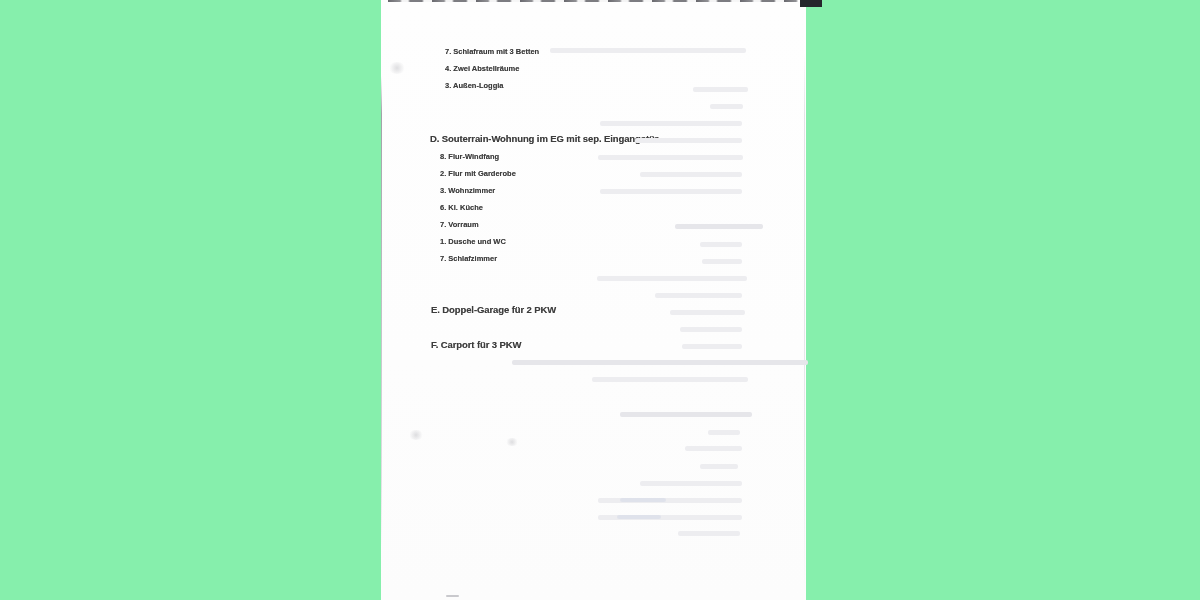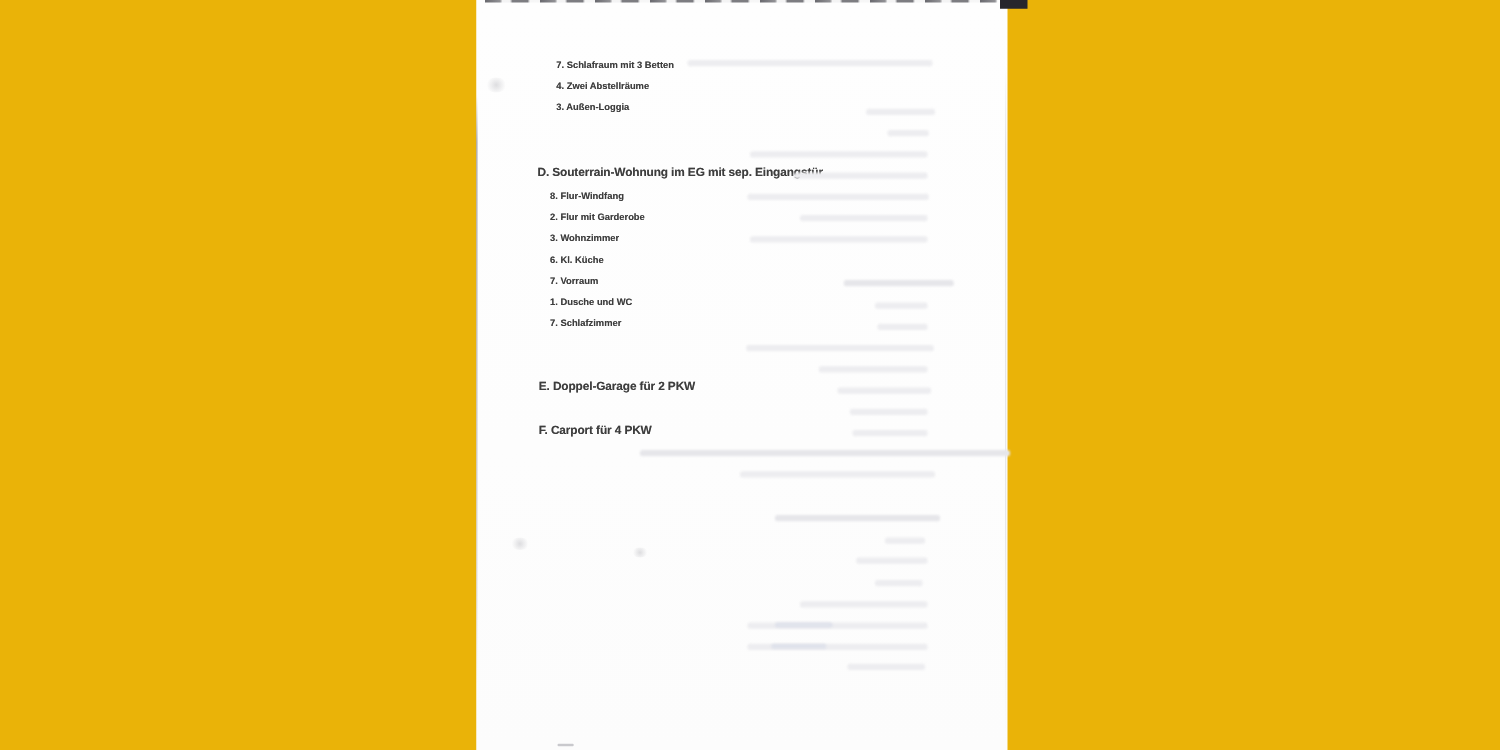--- a/index.html
+++ b/index.html
@@ -1,21 +1,21 @@
 <!DOCTYPE html>
 <html><head>
 <meta charset="utf-8">
 <style>
   html, body { margin: 0; padding: 0; background: #ffffff; }
   .canvas {
     position: relative;
     width: 1200px;
     height: 600px;
     overflow: hidden;
-    background: #eab308;
+    background: #86efac;
     font-family: "Liberation Sans", sans-serif;
   }
   .page {
     position: absolute;
     left: 381px; top: 0; width: 425px; height: 600px;
     background: linear-gradient(180deg, #fefefe 0%, #fdfdfd 60%, #fcfcfc 100%);
   }
   
   .scan-top-line {
     position: absolute; left: 388px; top: 0; width: 410px; height: 2px;
@@ -88,21 +88,21 @@
   <div class="line heading" style="left:430px; top:133px">D. Souterrain-Wohnung im EG mit sep. Eingangstür</div>
   <div class="line item" style="left:440px; top:152px">8. Flur-Windfang</div>
   <div class="line item" style="left:440px; top:169px">2. Flur mit Garderobe</div>
   <div class="line item" style="left:440px; top:186px">3. Wohnzimmer</div>
   <div class="line item" style="left:440px; top:203px">6. Kl. Küche</div>
   <div class="line item" style="left:440px; top:220px">7. Vorraum</div>
   <div class="line item" style="left:440px; top:237px">1. Dusche und WC</div>
   <div class="line item" style="left:440px; top:254px">7. Schlafzimmer</div>
 
   <div class="line heading" style="left:431px; top:304px">E. Doppel-Garage für 2 PKW</div>
-  <div class="line heading" style="left:431px; top:339px">F. Carport für 4 PKW</div>
+  <div class="line heading" style="left:431px; top:339px">F. Carport für 3 PKW</div>
 
   <div class="ghost" style="left:550px; top:48px;  width:196px"></div>
   <div class="ghost" style="left:693px; top:87px;  width:55px"></div>
   <div class="ghost" style="left:710px; top:104px; width:33px"></div>
   <div class="ghost" style="left:600px; top:121px; width:142px"></div>
   <div class="ghost" style="left:635px; top:138px; width:107px"></div>
   <div class="ghost" style="left:598px; top:155px; width:145px"></div>
   <div class="ghost" style="left:640px; top:172px; width:102px"></div>
   <div class="ghost" style="left:600px; top:189px; width:142px"></div>
   <div class="ghost g2" style="left:675px; top:224px; width:88px"></div>

